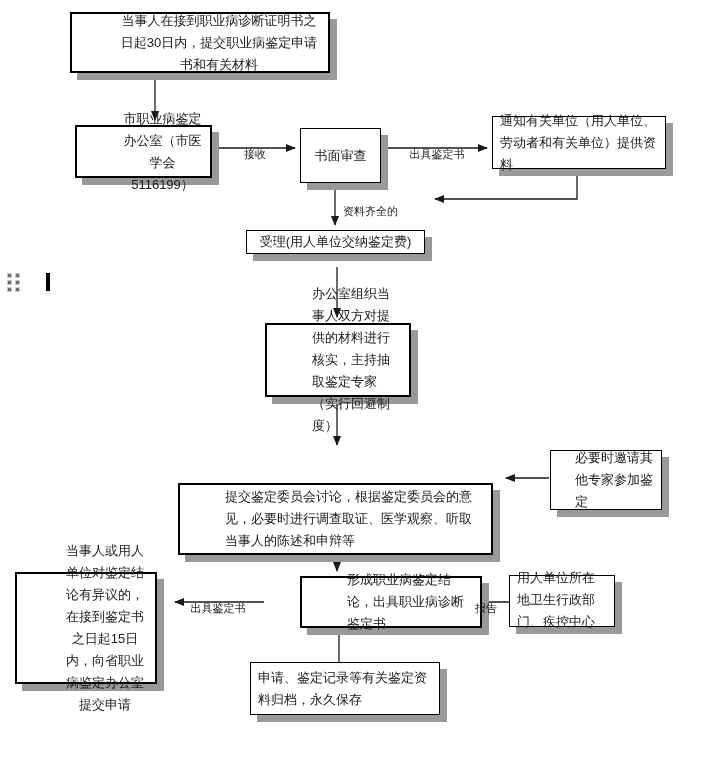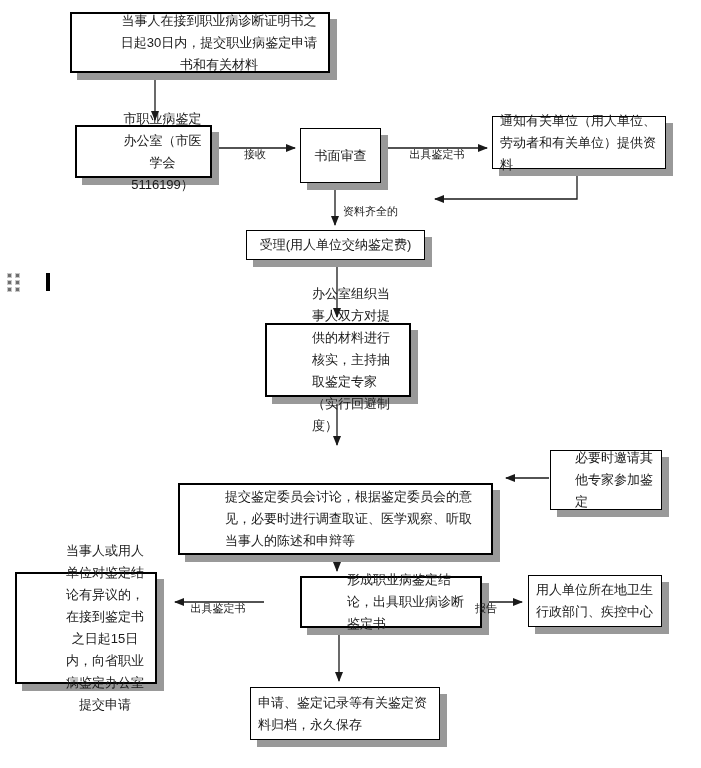--- a/index.html
+++ b/index.html
@@ -18,28 +18,28 @@
   }
   .node.thick{border-width:2px;padding-left:45px;}
   .node .txt{width:100%;}
   .node.center .txt{text-align:center;}
   .node.left .txt{text-align:left;}
   
   #n-start      {left:70px;  top:12px;  width:260px; height:61px;}
   #n-office     {left:75px;  top:125px; width:137px; height:53px;}
   #n-review     {left:300px; top:128px; width:81px;  height:55px;}
   #n-notify     {left:492px; top:116px; width:174px; height:53px;}
-  #n-accept     {left:246px; top:230px; width:179px; height:30px;}
+  #n-accept     {left:246px; top:230px; width:179px; height:24px;}
   #n-verify     {left:265px; top:323px; width:146px; height:74px;}
   #n-committee  {left:178px; top:451px; width:315px; height:72px;margin-top:32px;}
   #n-experts    {left:550px; top:450px; width:112px; height:60px;padding-left:24px;}
   #n-conclusion {left:264px; top:576px; width:182px; height:52px;margin-left:36px;}
   #n-objection  {left:15px;  top:572px; width:142px; height:112px;}
-  #n-reportto   {left:528px; top:575px; width:134px; height:52px;}
-  #n-archive    {left:250px; top:687px; width:190px; height:53px;}
+  #n-reportto   {left:509px; top:575px; width:106px; height:52px;font-family:Liberation Mono, monospace;}
+  #n-archive    {left:250px; top:662px; width:190px; height:53px;}
   .edge-label{
     position:absolute;z-index:3;font-size:11px;line-height:15px;
     background:transparent;white-space:nowrap;margin-top:16px;
   }
   #lbl-receive    {left:214px; top:131px; width:82px; text-align:center;}
   #lbl-incomplete {left:388px; top:131px; width:98px; text-align:center;}
   #lbl-complete   {left:343px; top:188px;}
   #lbl-issue      {left:176px; top:585px; width:84px; text-align:center;}
   #lbl-report     {left:455px; top:585px; width:62px; text-align:center;}
   

